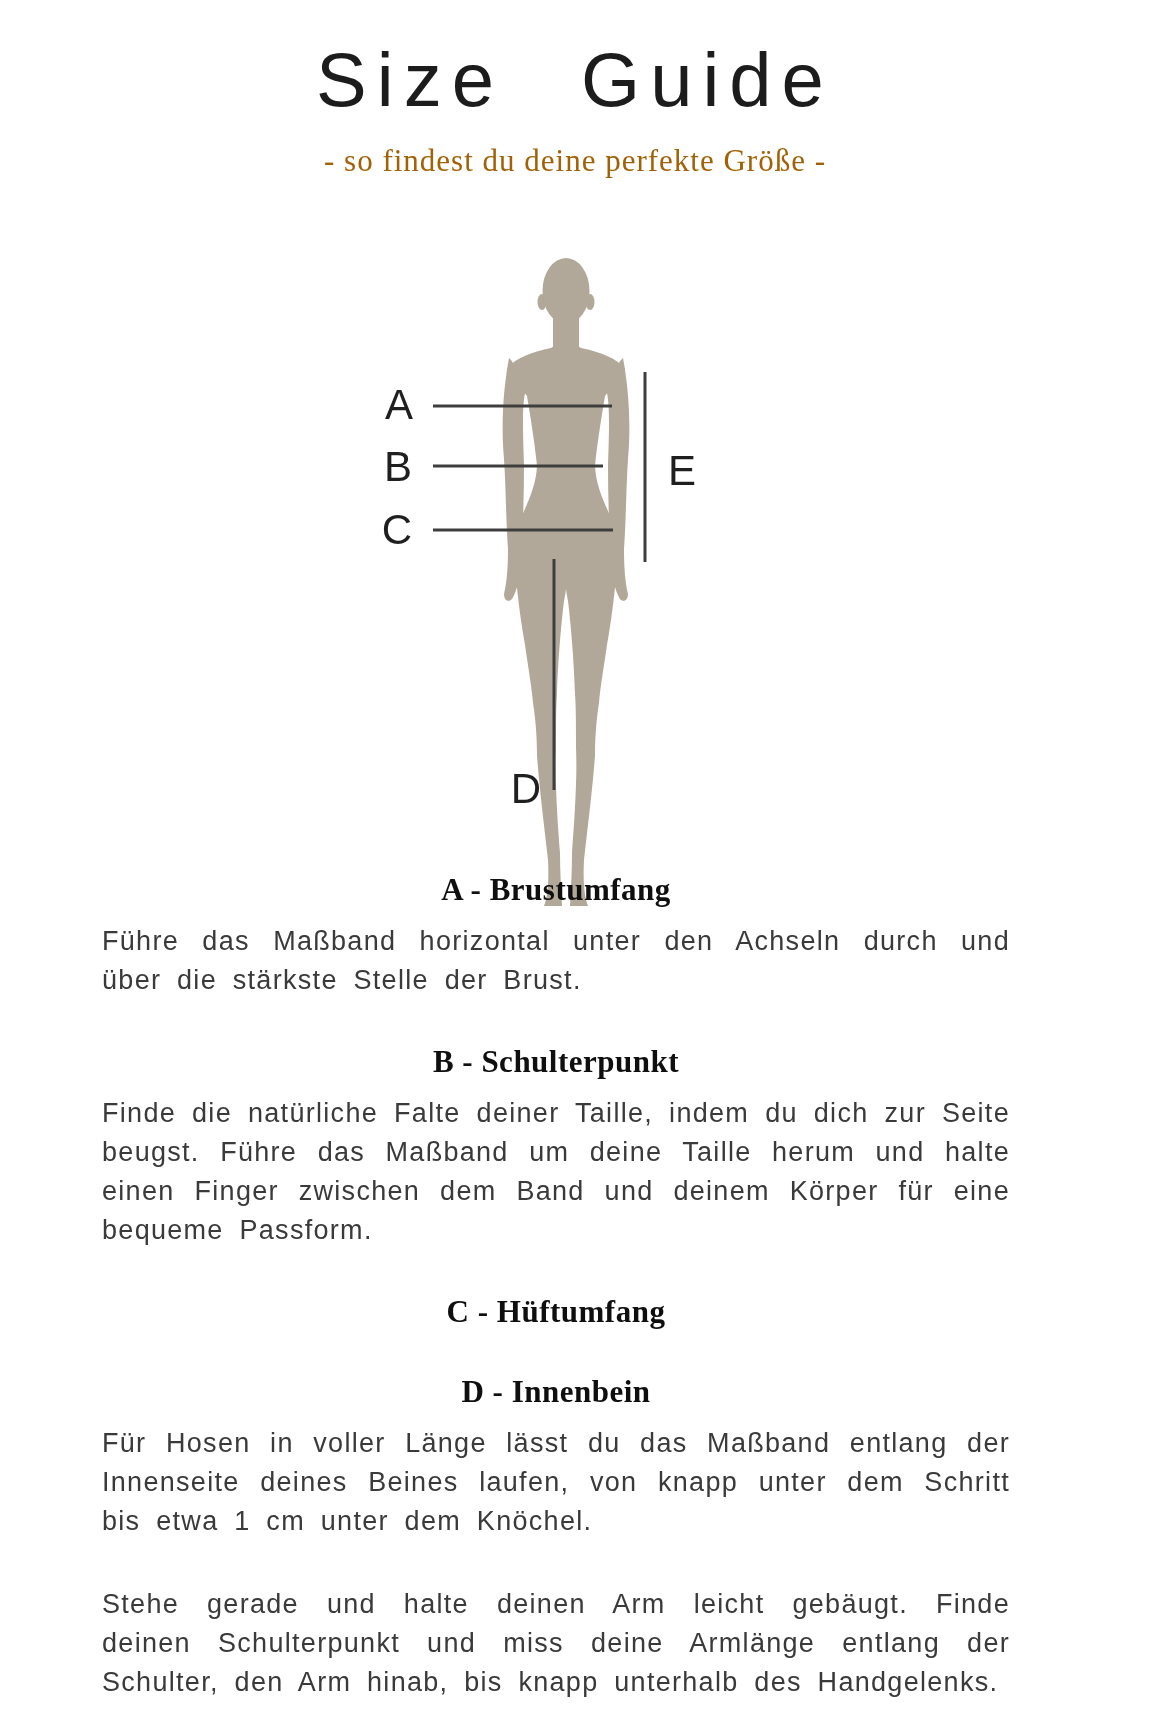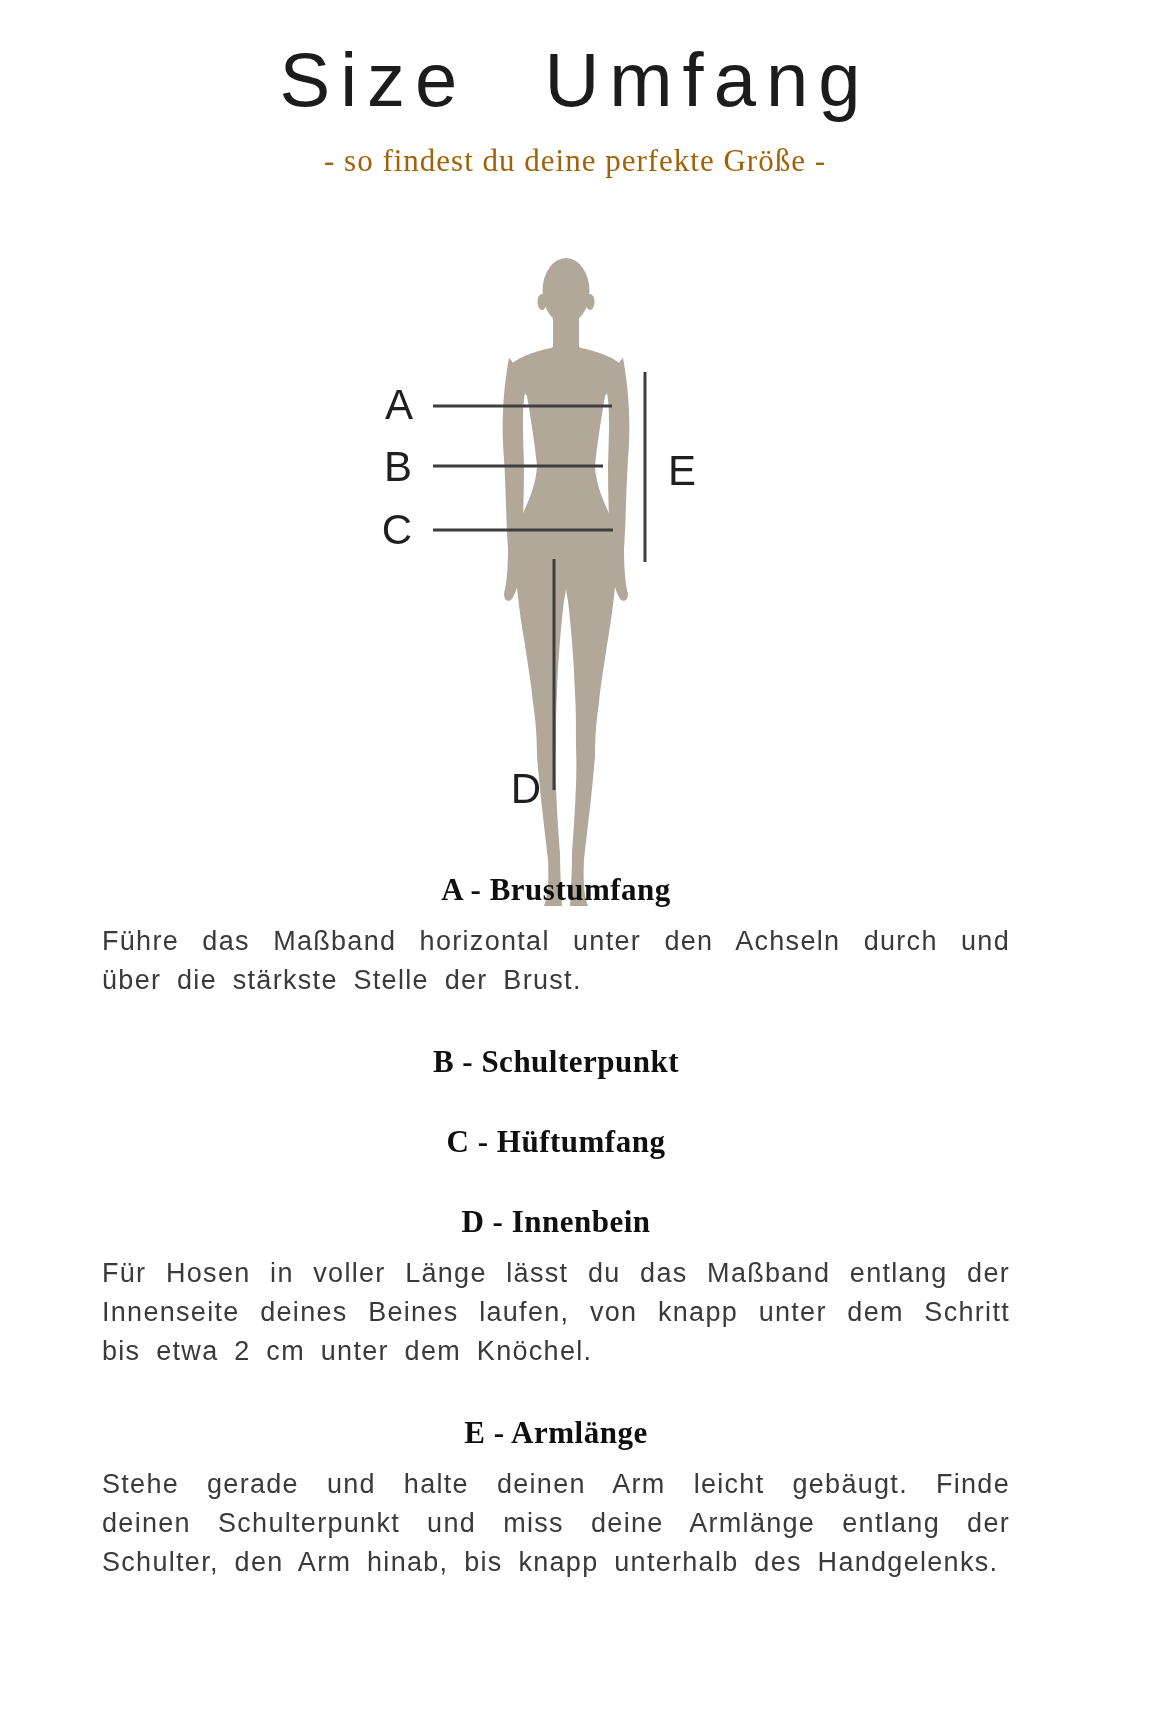--- a/index.html
+++ b/index.html
@@ -76,21 +76,21 @@
     font-weight: 300;
     font-size: 42px;
     fill: #1f1f1f;
   }
 </style>
 </head>
 <body>
 
 <div class="canvas">
 
-  <h1 class="title">Size Umfang</h1>
+  <h1 class="title">Size Guide</h1>
 
   <div class="subtitle">- so findest du deine perfekte Größe -</div>
 
   <div class="figure-wrap">
     <svg width="430" height="690" viewBox="330 230 430 690">
 
       <g fill="#b2a899">
 
         <ellipse cx="566" cy="291" rx="23.5" ry="33"></ellipse>
         <ellipse cx="542" cy="302" rx="4.5" ry="8"></ellipse>
@@ -150,27 +150,27 @@
     </svg>
   </div>
 
   <div class="sections">
     <div class="section">
       <h2>A - Brustumfang</h2>
       <p>Führe das Maßband horizontal unter den Achseln durch und über die stärkste Stelle der Brust.</p>
     </div>
     <div class="section">
       <h2>B - Schulterpunkt</h2>
+      <p>Finde die natürliche Falte deiner Taille, indem du dich zur Seite beugst. Führe das Maßband um deine Taille herum und halte einen Finger zwischen dem Band und deinem Körper für eine bequeme Passform.</p>
     </div>
     <div class="section">
       <h2>C - Hüftumfang</h2>
     </div>
     <div class="section">
       <h2>D - Innenbein</h2>
-      <p>Für Hosen in voller Länge lässt du das Maßband entlang der Innenseite deines Beines laufen, von knapp unter dem Schritt bis etwa 2 cm unter dem Knöchel.</p>
+      <p>Für Hosen in voller Länge lässt du das Maßband entlang der Innenseite deines Beines laufen, von knapp unter dem Schritt bis etwa 1 cm unter dem Knöchel.</p>
     </div>
     <div class="section">
-      <h2>E - Armlänge</h2>
       <p>Stehe gerade und halte deinen Arm leicht gebäugt. Finde deinen Schulterpunkt und miss deine Armlänge entlang der Schulter, den Arm hinab, bis knapp unterhalb des Handgelenks.</p>
     </div>
   </div>
 
 </div>
 
 </body></html>

